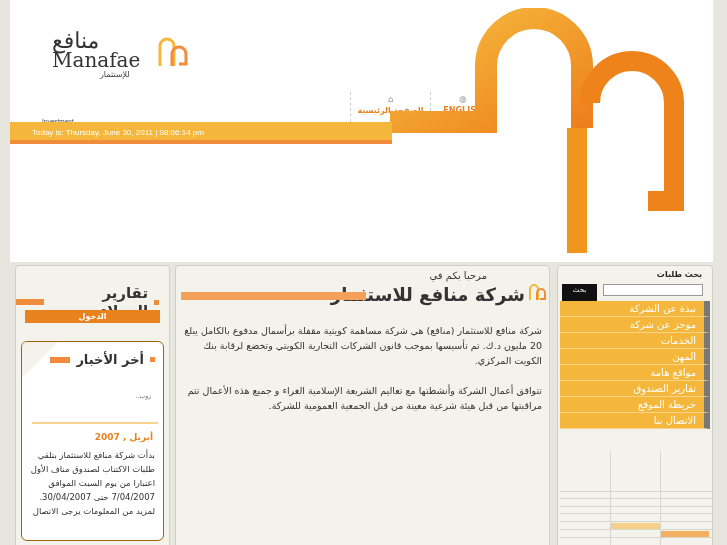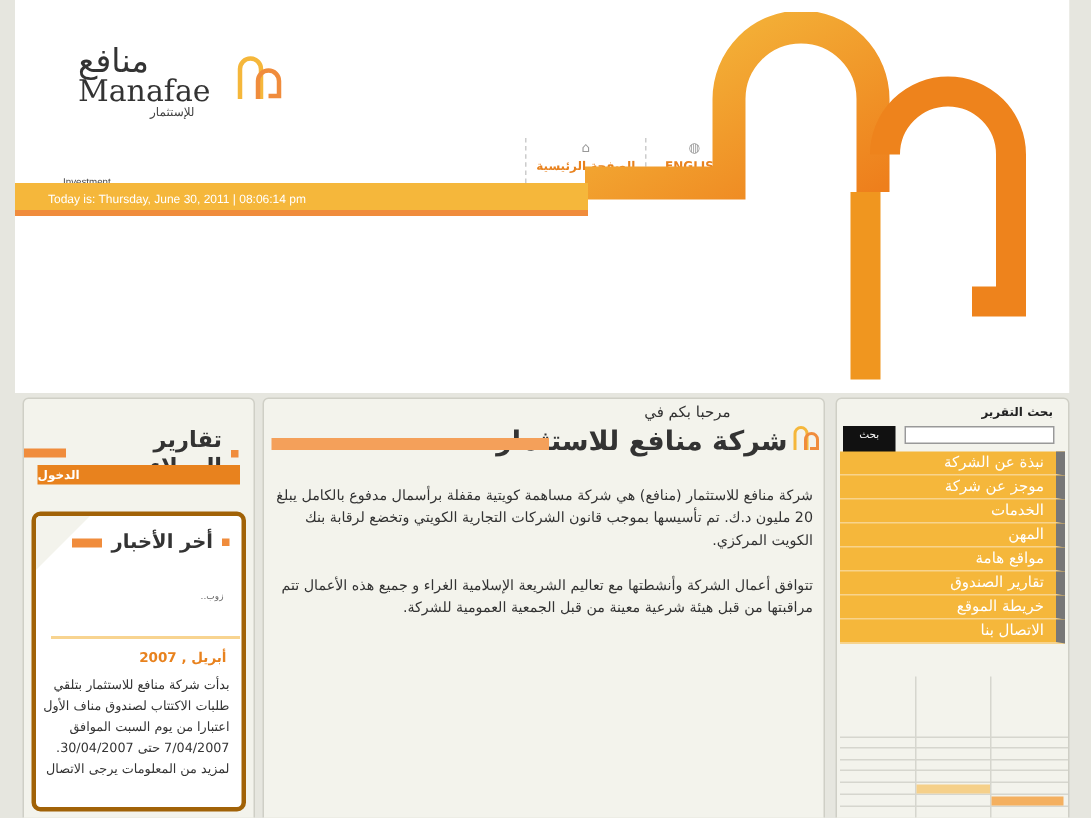--- a/index.html
+++ b/index.html
@@ -32,23 +32,23 @@
   
   .panel { position: absolute; background: #f3f3ec; border: 1px solid #cfcfc6; border-radius: 4px; }
   .panel-left { left: 15px; top: 265px; width: 155px; height: 285px; }
   .panel-center { left: 175px; top: 265px; width: 375px; height: 285px; }
   .panel-right { left: 557px; top: 265px; width: 156px; height: 285px; }
 
   .sec-title { position: absolute; right: 10px; font-size: 15px; font-weight: bold; color: #333; direction: rtl; display: flex; align-items: center; gap: 6px; }
   .sq { display: inline-block; width: 5px; height: 5px; background: #f08c3c; }
   .bar { display: inline-block; height: 6px; background: #f08c3c; }
 
-  .login-btn { position: absolute; left: 9px; top: 44px; width: 135px; height: 13px; background: #e8821e; color: #fff; font-size: 8px; font-weight: bold; line-height: 13px; cursor: pointer; }
+  .login-btn { position: absolute; left: 9px; top: 44px; width: 135px; height: 13px; background: #e8821e; color: #fff; font-size: 8px; font-weight: bold; text-align: center; line-height: 13px; cursor: pointer; }
 
-  .news-card { position: absolute; left: 5px; top: 75px; width: 143px; height: 200px; background: #fff; border: 3px solid #a16207; border-radius: 6px; overflow: hidden; }
+  .news-card { position: absolute; left: 5px; top: 75px; width: 143px; height: 200px; background: #fff; border: 1px solid #a16207; border-radius: 6px; overflow: hidden; }
   .fold { position: absolute; left: -1px; top: -1px; width: 0; height: 0; border-top: 38px solid #f3f3ec; border-right: 38px solid transparent; }
   .news-title { position: absolute; right: 8px; top: 10px; font-size: 13px; font-weight: bold; color: #333; direction: rtl; display: flex; align-items: center; gap: 6px; }
   .news-more { position: absolute; right: 12px; top: 50px; font-size: 6px; color: #666; }
   .news-sep { position: absolute; left: 10px; top: 80px; width: 126px; height: 2px; background: #f8d490; }
   .news-date { position: absolute; right: 10px; top: 90px; font-size: 9px; font-weight: bold; color: #e8821e; direction: rtl; }
   .news-body { position: absolute; right: 8px; top: 106px; width: 126px; height: 70px; overflow: hidden; font-size: 8.5px; line-height: 14px; color: #333; direction: rtl; text-align: right; }
 
   .welcome-small { position: absolute; right: 62px; top: 4px; font-size: 10px; color: #333; direction: rtl; }
   .welcome-big { position: absolute; right: 24px; top: 18px; font-size: 18px; font-weight: bold; color: #333; direction: rtl; }
   .welcome-bar { position: absolute; left: 5px; top: 26px; width: 185px; height: 8px; background: #f4a05a; }
@@ -145,21 +145,21 @@
     <div class="welcome-bar"></div>
     <svg class="welcome-mark" width="18" height="20" viewBox="0 0 18 20">
       <path d="M2 18 V7 a4 4 0 0 1 8 0 V18" fill="none" stroke="#f5b73b" stroke-width="2"></path>
       <path d="M9 18 V11 a4 4 0 0 1 8 0 V17 H12" fill="none" stroke="#f08c3c" stroke-width="2"></path>
     </svg>
     <div class="para para1">شركة منافع للاستثمار (منافع) هي شركة مساهمة كويتية مقفلة برأسمال مدفوع بالكامل يبلغ 20 مليون د.ك. تم تأسيسها بموجب قانون الشركات التجارية الكويتي وتخضع لرقابة بنك الكويت المركزي.</div>
     <div class="para para2">تتوافق أعمال الشركة وأنشطتها مع تعاليم الشريعة الإسلامية الغراء و جميع هذه الأعمال تتم مراقبتها من قبل هيئة شرعية معينة من قبل الجمعية العمومية للشركة.</div>
   </div>
 
   <div class="panel panel-right">
-    <div class="search-label">بحث التقرير</div>
+    <div class="search-label">بحث طلبات</div>
     <input class="search-input" type="text" placeholder="" style="">
     <div class="search-btn">بحث</div>
 
     <div class="menu">
       <div class="menu-item">نبذة عن الشركة</div>
       <div class="menu-item">موجز عن شركة</div>
       <div class="menu-item">الخدمات</div>
       <div class="menu-item">المهن</div>
       <div class="menu-item">مواقع هامة</div>
       <div class="menu-item">تقارير الصندوق</div>

